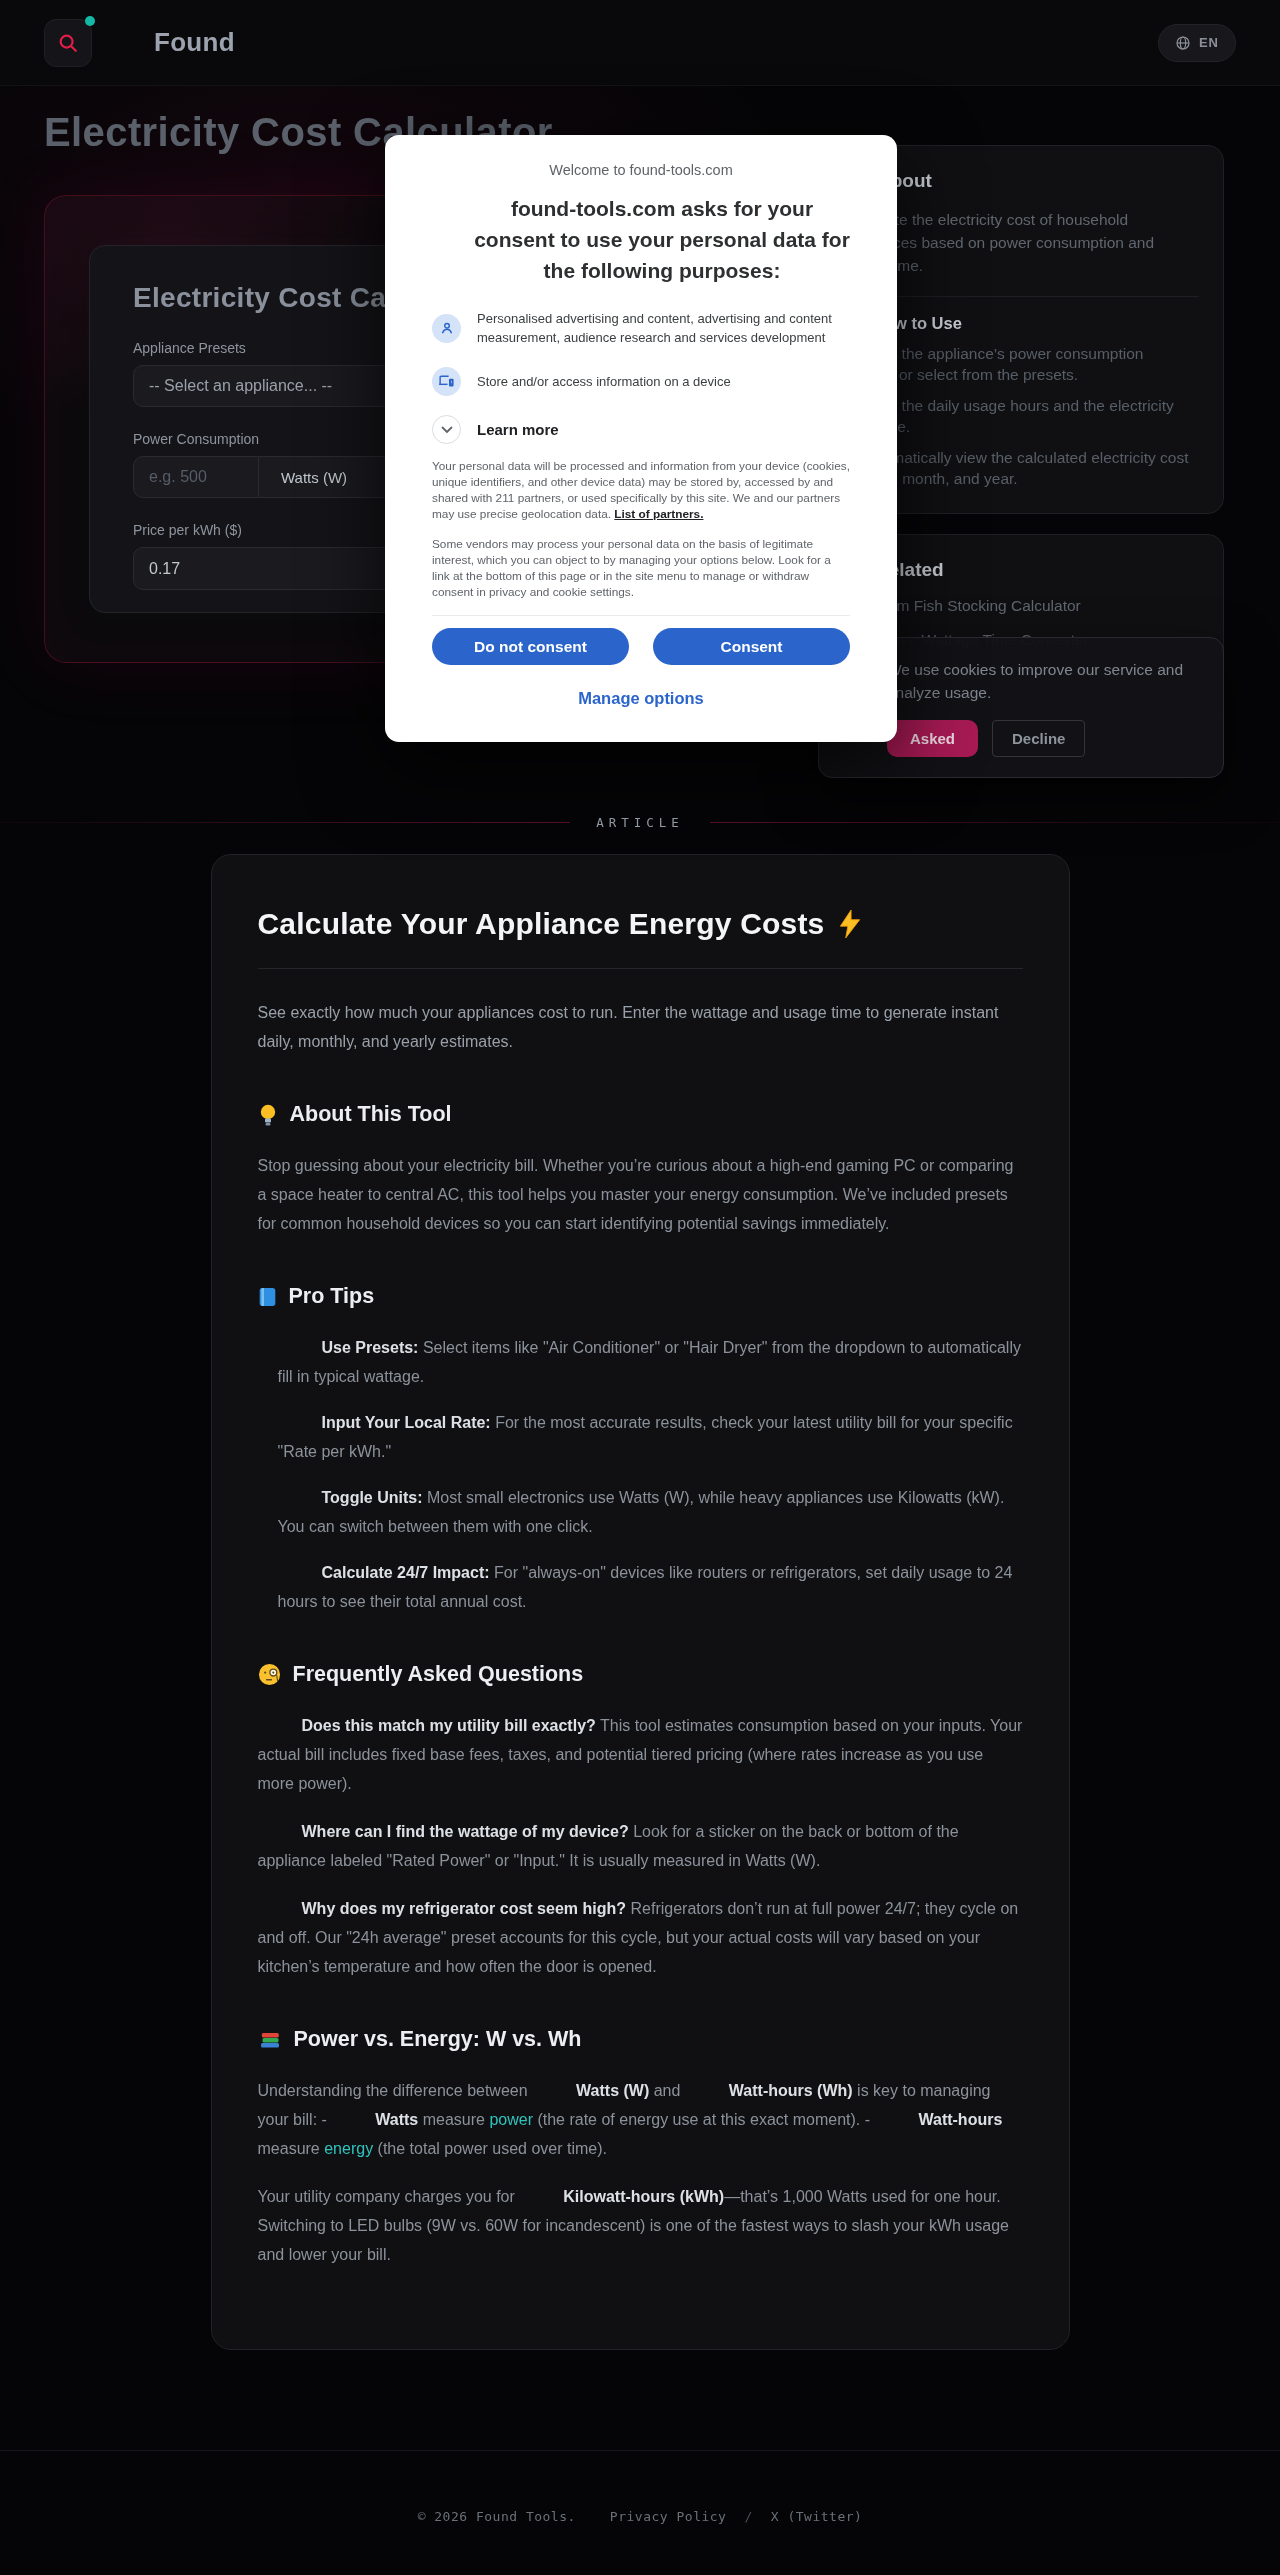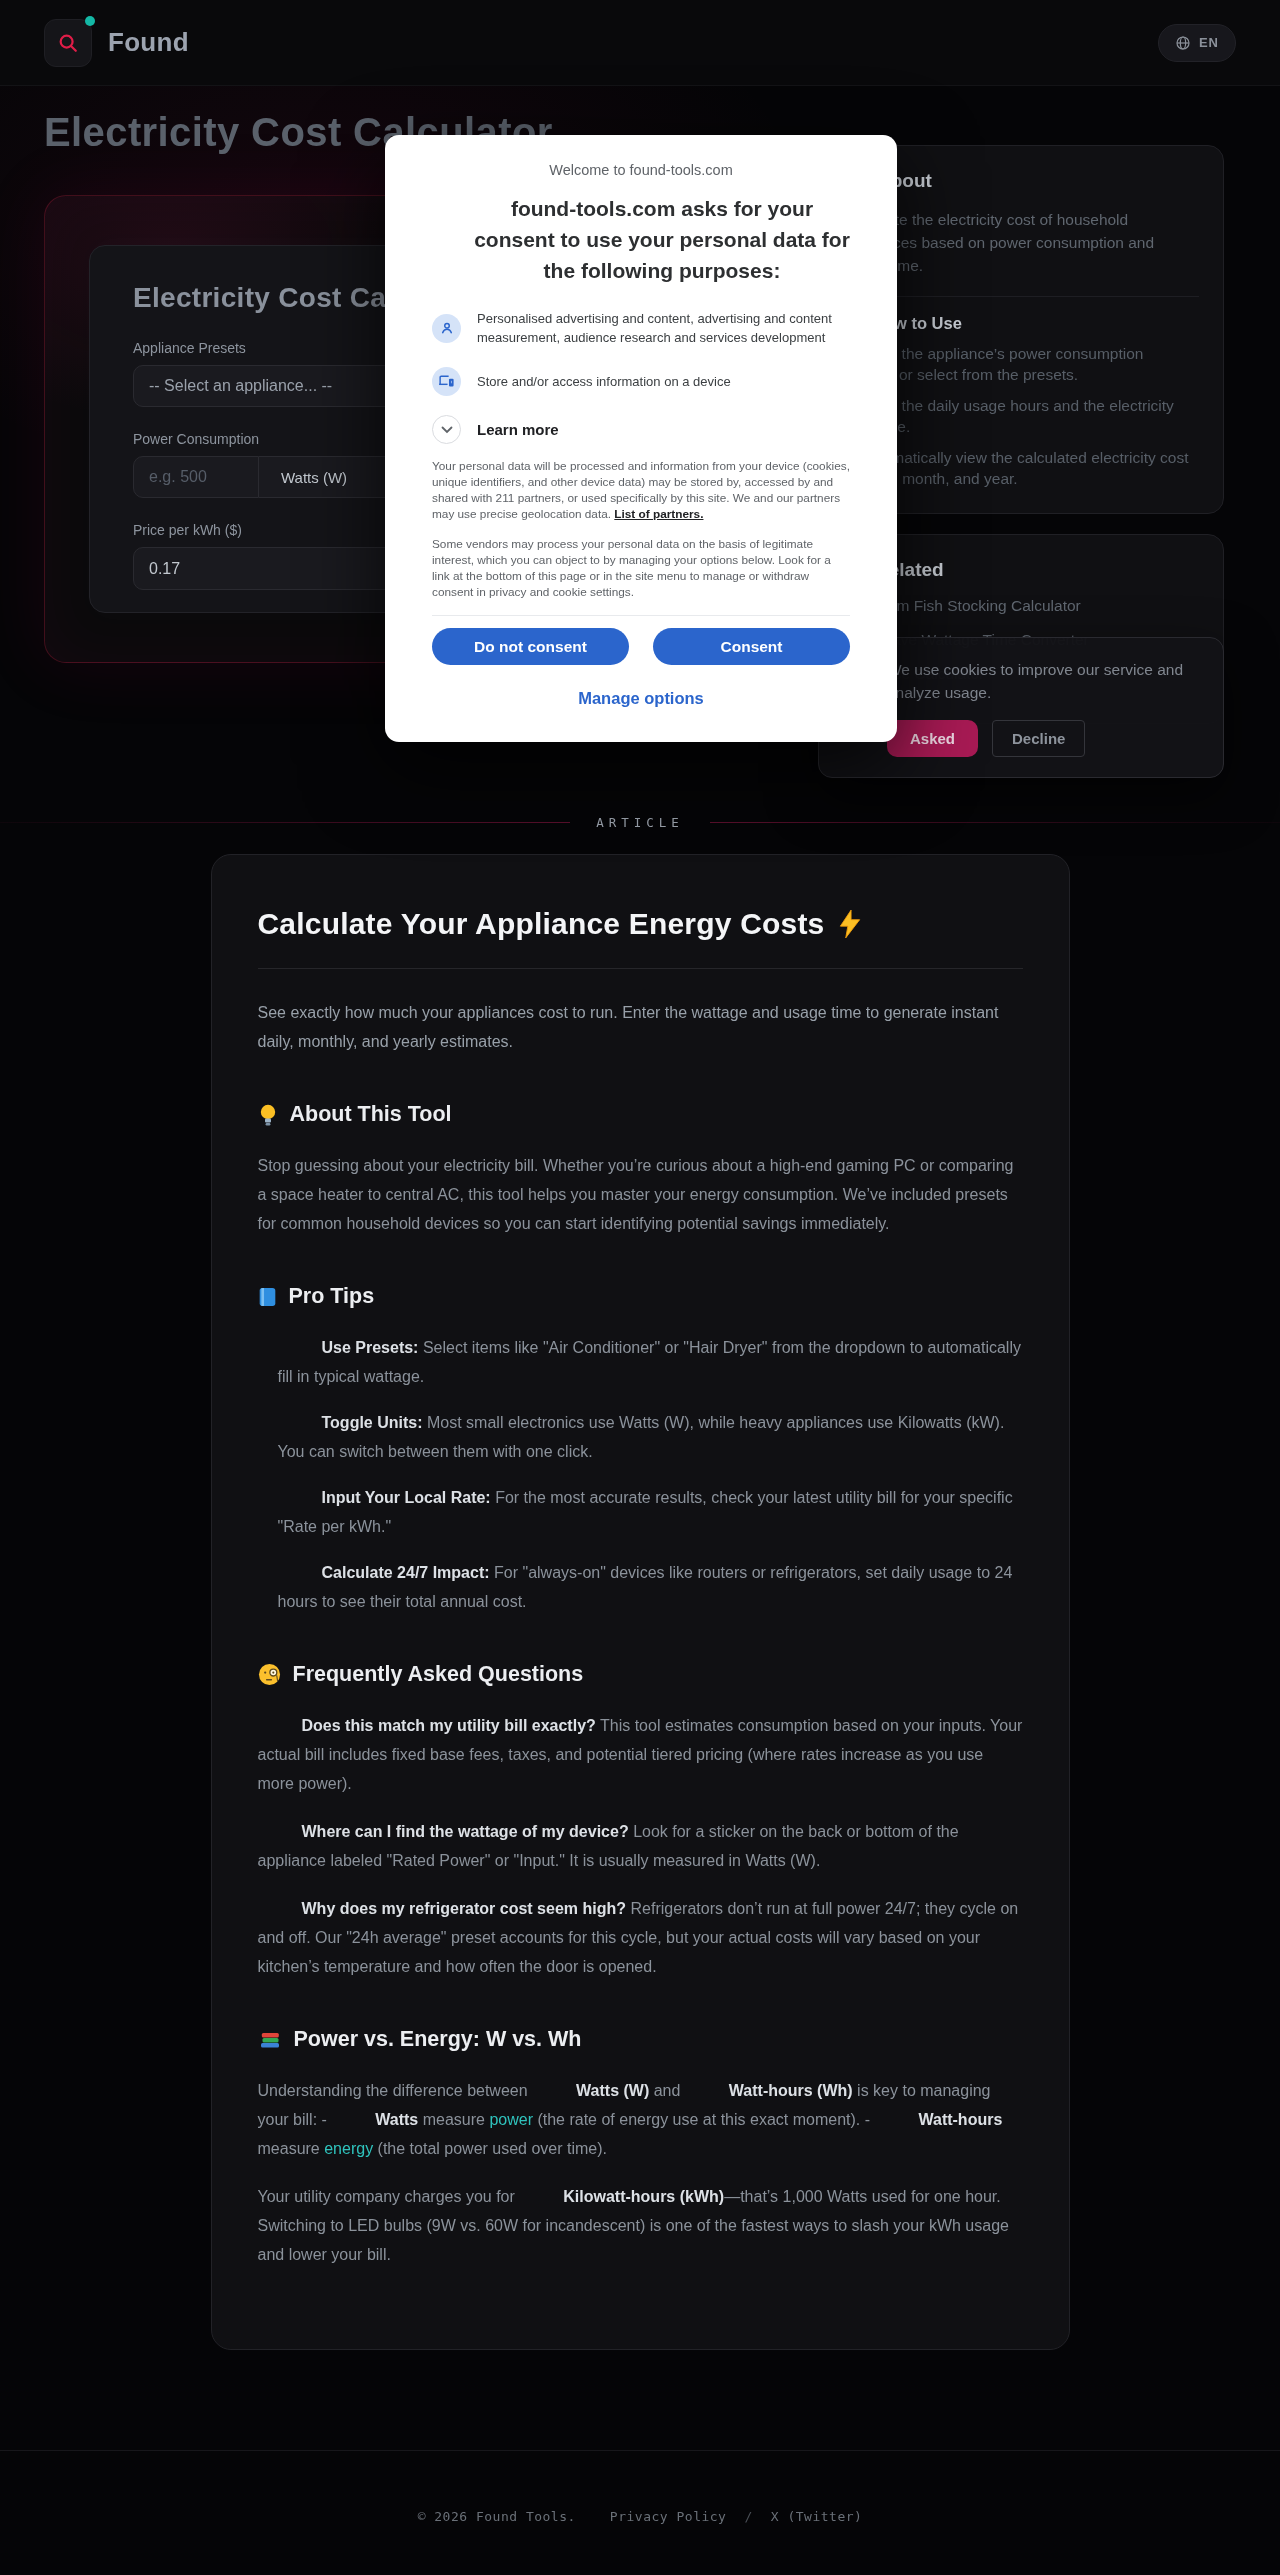--- a/index.html
+++ b/index.html
@@ -1,21 +1,21 @@
 <!DOCTYPE html>
 <html><head>
 <meta charset="utf-8">
 <style>
   * { margin:0; padding:0; box-sizing:border-box; }
   html,body { background:#050507; }
   body { width:1280px; margin:0 auto; font-family:"Liberation Sans", sans-serif; color:#8b929b; }
   .page { position:relative; width:1280px; min-height:2575px; overflow:hidden; }
 
   
-  .header { height:86px; display:flex; align-items:center; padding:0 44px; border-bottom:1px solid #131316; background:#09090b; }
+  .header { height:86px; display:flex; align-items:center; padding:0 44px; border-bottom:1px solid #131316; background:#09090b;gap:46px; }
   .logo-box { position:relative; width:48px; height:48px; border-radius:12px; background:#151519; border:1px solid #1f1f24; display:flex; align-items:center; justify-content:center; }
   .logo-dot { position:absolute; top:-4px; right:-4px; width:10px; height:10px; border-radius:50%; background:#14b8a6; }
   .brand { margin-left:16px; font-size:26px; font-weight:700; color:#9ca3af; letter-spacing:0.3px; }
   .lang-pill { margin-left:auto; display:flex; align-items:center; gap:8px; background:#17171c; border:1px solid #222228; border-radius:999px; padding:10px 16px; color:#8b919a; font-size:13px; font-weight:700; letter-spacing:1px; cursor:pointer; }
 
   
   .hero { position:relative; height:704px; padding:0 44px; background:radial-gradient(ellipse 700px 400px at 25% 18%, rgba(190,24,93,0.08), rgba(0,0,0,0) 70%); }
   .hero-grid { display:grid; grid-template-columns:700px 406px; column-gap:74px; align-items:start; }
   .page-title { margin:24px 0 40px; font-size:40px; font-weight:700; color:#5a616b; letter-spacing:0.4px; }
 
@@ -258,22 +258,22 @@
       <span>
         <svg width="19" height="22" viewBox="0 0 17 18">
             <rect x="1.5" y="1" width="14" height="16" rx="2.5" fill="#2f8fe0"></rect>
             <rect x="3" y="1" width="2.4" height="16" fill="#7cc0f2"></rect>
           </svg>
       </span>
       <span>Pro Tips</span>
     </div>
     <div class="tips">
       <p class="p tip"><span class="b">Use Presets:</span><span> Select items like "Air Conditioner" or "Hair Dryer" from the dropdown to automatically fill in typical wattage.</span></p>
+      <p class="p tip"><span class="b">Input Your Local Rate:</span><span> For the most accurate results, check your latest utility bill for your specific "Rate per kWh."</span></p>
       <p class="p tip"><span class="b">Toggle Units:</span><span> Most small electronics use Watts (W), while heavy appliances use Kilowatts (kW). You can switch between them with one click.</span></p>
-      <p class="p tip"><span class="b">Input Your Local Rate:</span><span> For the most accurate results, check your latest utility bill for your specific "Rate per kWh."</span></p>
       <p class="p tip"><span class="b">Calculate 24/7 Impact:</span><span> For "always-on" devices like routers or refrigerators, set daily usage to 24 hours to see their total annual cost.</span></p>
     </div>
 
     <div class="h2">
       <span>
         <svg width="23" height="23" viewBox="0 0 24 24">
             <circle cx="12" cy="12" r="11" fill="#fbc02d"></circle>
             <circle cx="16" cy="10" r="3.6" fill="#fff8e1" stroke="#5d4a1f" stroke-width="1.4"></circle>
             <circle cx="16" cy="10" r="1.1" fill="#5d4a1f"></circle>
             <circle cx="7.5" cy="10" r="1.2" fill="#5d4a1f"></circle>

